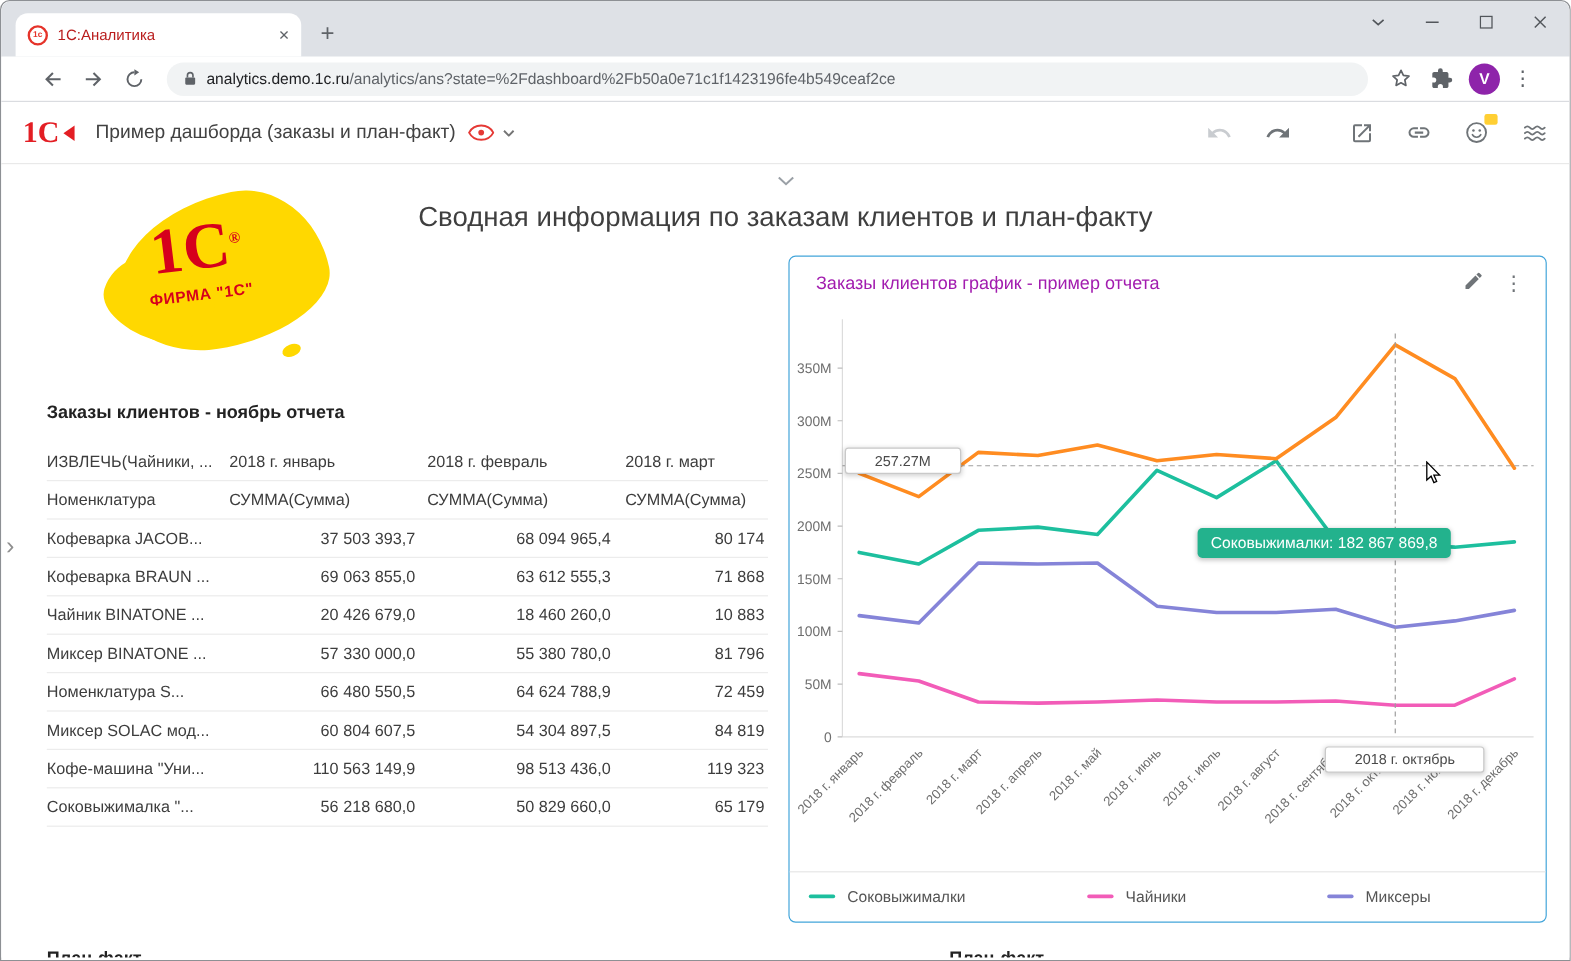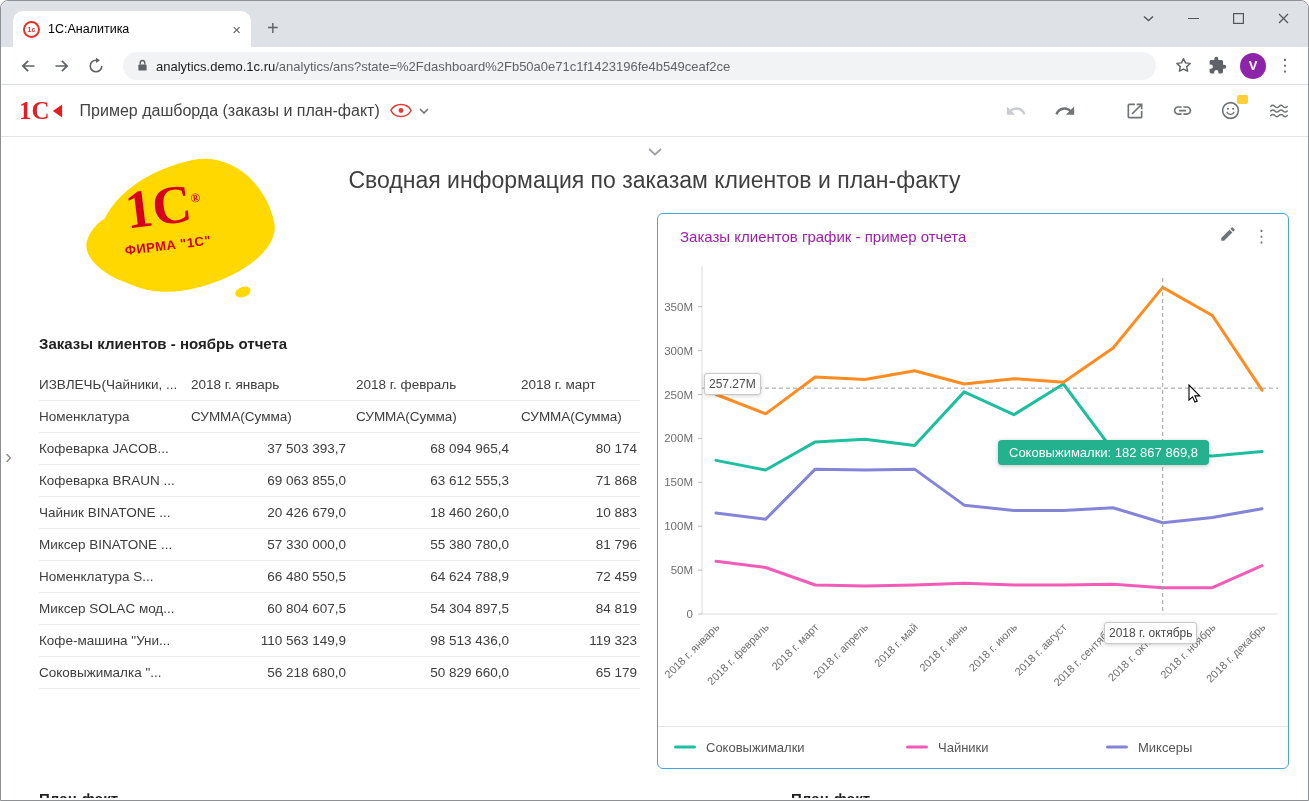--- a/index.html
+++ b/index.html
@@ -7,28 +7,28 @@
     font-family:"Liberation Sans",sans-serif;}
   .window{width:1309px;height:801px;border:1px solid #8d9094;border-radius:8px 8px 0 0;
     overflow:hidden;background:#fff;position:relative}
 
   
   .tabstrip{height:46px;background:#dee1e6;position:relative;display:flex;align-items:flex-end;border-radius:8px 8px 0 0}
   .tab{width:238px;height:36px;background:#fff;border-radius:10px 10px 0 0;margin-left:12px;
     display:flex;align-items:center;padding:0 10px;gap:8px}
   .favicon{width:17px;height:17px;min-width:17px;border:2px solid #e5332a;border-radius:50%;
     color:#e5332a;font-size:7px;font-weight:bold;display:flex;align-items:center;justify-content:center}
-  .tab-title{font-size:12.5px;color:#000000;flex:1;white-space:nowrap;overflow:hidden}
+  .tab-title{font-size:12.5px;color:#b91c1c;flex:1;white-space:nowrap;overflow:hidden}
   .tab-close{color:#5f6368;font-size:15px;line-height:1;cursor:pointer}
   .newtab{color:#5f6368;font-size:20px;margin:0 0 9px 16px;line-height:1;cursor:pointer}
   .wincontrols{position:absolute;top:2px;right:2px;display:flex;align-items:center}
   .wc{width:45px;height:30px;display:flex;align-items:center;justify-content:center;color:#52565b;cursor:pointer}
 
   
-  .addressbar{height:38px;background:#fff;display:flex;align-items:center;padding:0 12px;gap:4px;border-bottom:1px solid #dadce0}
+  .addressbar{height:38px;background:#fff;display:flex;align-items:center;padding:0 28px;gap:4px;border-bottom:1px solid #dadce0}
   .navbtn{width:30px;height:30px;display:flex;align-items:center;justify-content:center;border-radius:50%;cursor:pointer}
   .urlbox{flex:1;height:28px;background:#f1f3f4;border-radius:14px;display:flex;align-items:center;
     padding:0 14px;gap:8px;margin:0 8px;overflow:hidden;cursor:text}
   .url-domain{font-size:13px;color:#202124;white-space:nowrap}
   .url-path{font-size:13px;color:#5f6368;white-space:nowrap}
   .avatar{width:26px;height:26px;border-radius:50%;background:#8e24aa;color:#fff;font-size:13px;
     font-weight:bold;display:flex;align-items:center;justify-content:center;margin:0 4px;cursor:pointer}
   .kebab{color:#5f6368;font-size:17px;width:22px;text-align:center;cursor:pointer;line-height:1}
 
   
@@ -83,21 +83,21 @@
   .legend{position:relative;height:40px;border-top:1px solid #e6e6e6}
   .legend-item{position:absolute;top:50%;transform:translateY(-50%);display:flex;align-items:center;gap:10px;
     font-size:13px;color:#555;cursor:pointer}
   .legend-item:nth-child(1){left:16px}
   .legend-item:nth-child(2){left:248px}
   .legend-item:nth-child(3){left:448px}
   .swatch{width:22px;height:3px;border-radius:2px;display:inline-block}
 
   
   .tt{position:absolute;font-size:12px;color:#4a4a4a;background:#fff;border:1px solid #c9c9c9;border-radius:3px;
-    padding:3px 4px;box-shadow:0 1px 4px rgba(0,0,0,.18);white-space:nowrap;z-index:3}
+    padding:3px 24px;box-shadow:0 1px 4px rgba(0,0,0,.18);white-space:nowrap;z-index:3}
   .tt-value{left:46px;top:115px}
   .tt-x{left:446px;top:364px}
   .tt-series{position:absolute;left:340px;top:182px;background:#23b28d;color:#fff;border-radius:4px;
     padding:5px 11px;font-size:13px;box-shadow:0 1px 4px rgba(0,0,0,.25);white-space:nowrap;z-index:3}
   .cursor{position:absolute;left:530px;top:126px;z-index:5}
 
   .bottom-title{position:absolute;top:653px;font-size:15px;font-weight:bold;color:#222;white-space:nowrap}
   .bt-left{left:38px}
   .bt-right{left:790px}
 </style>

